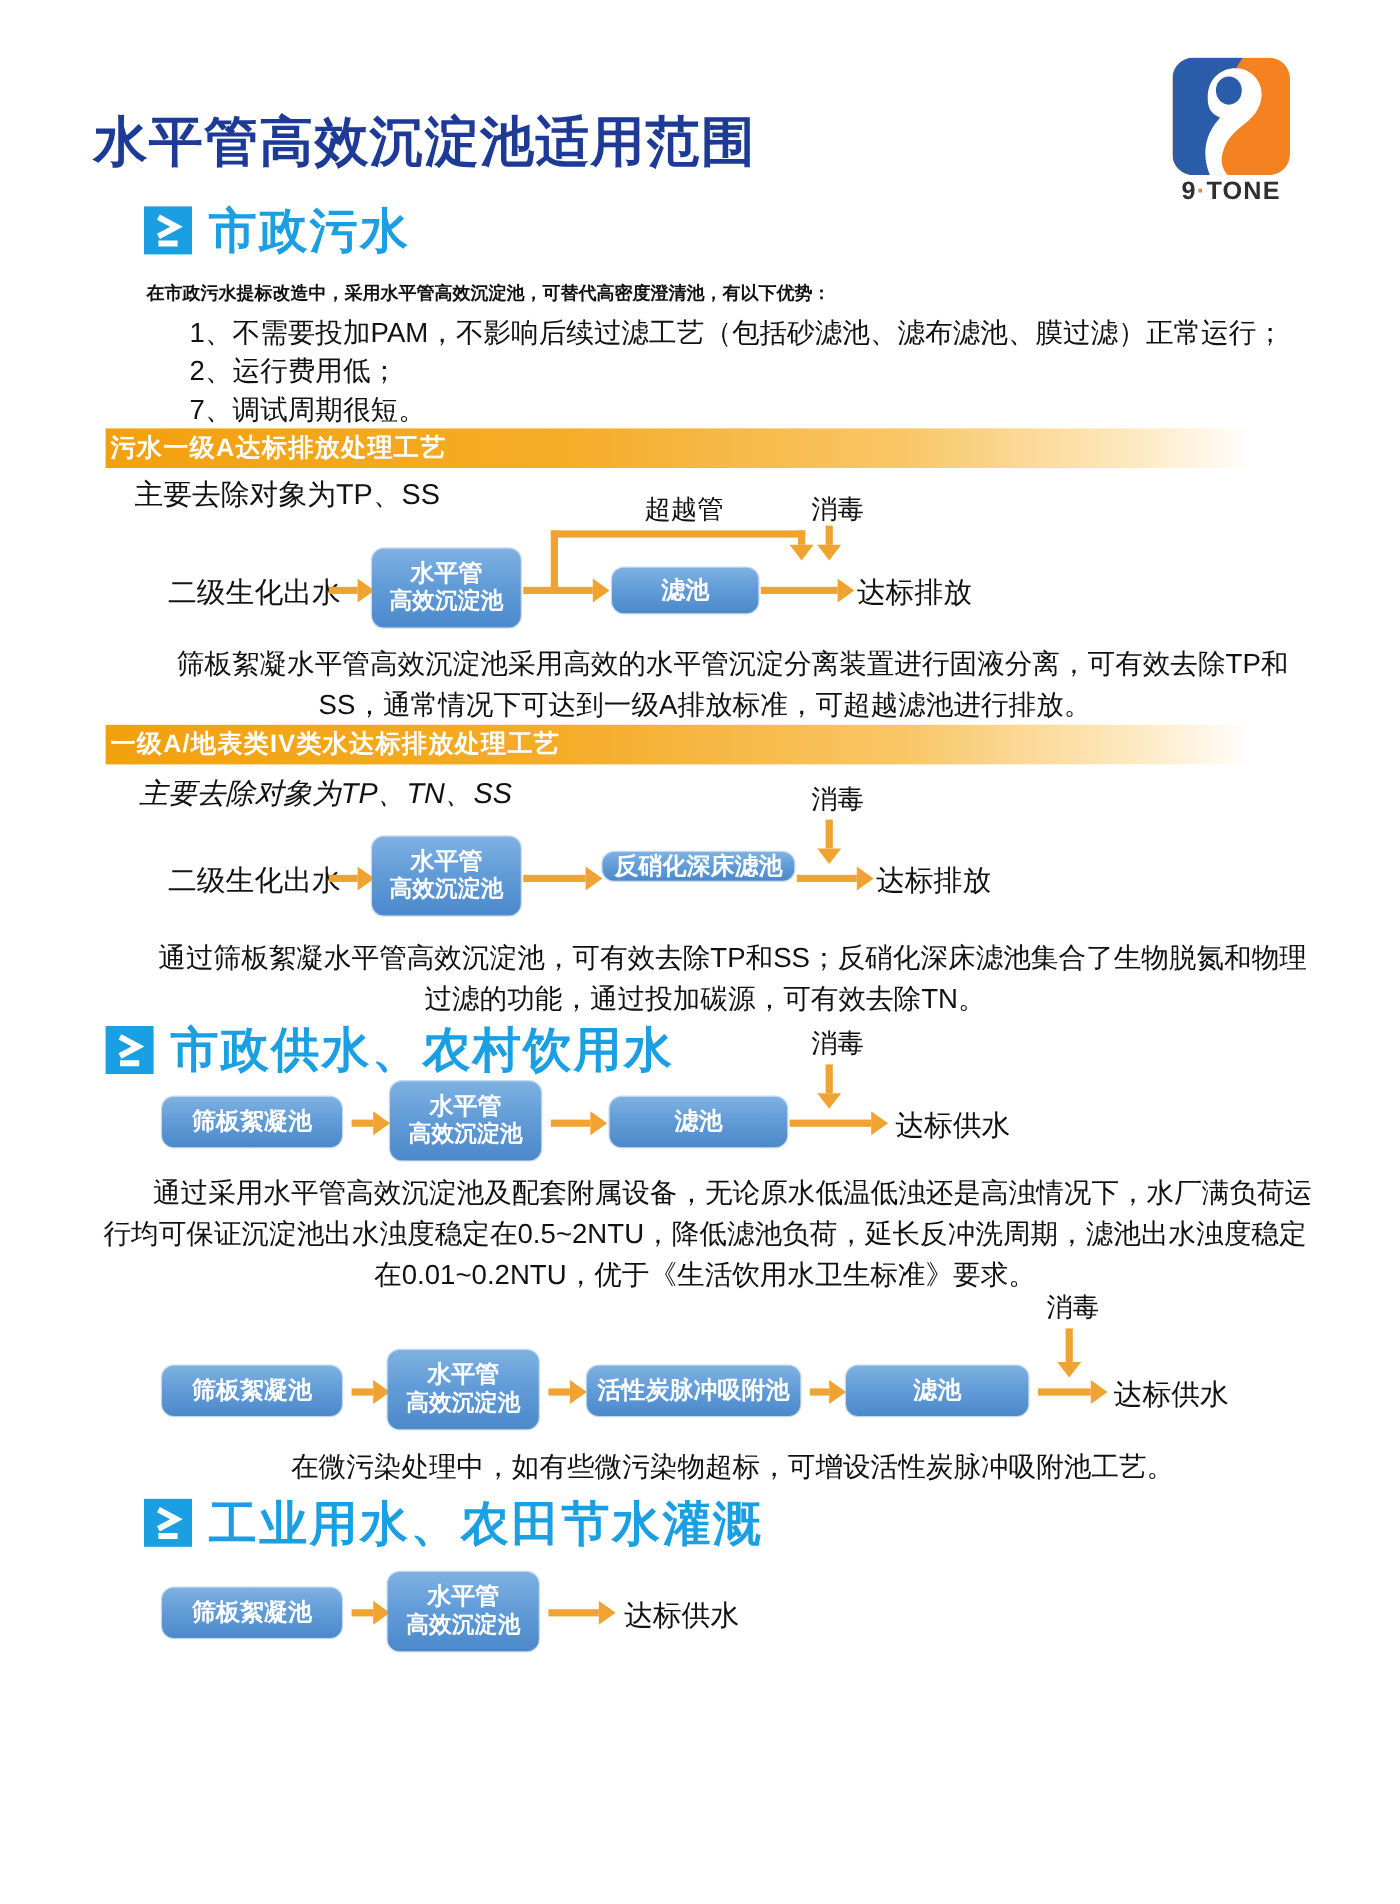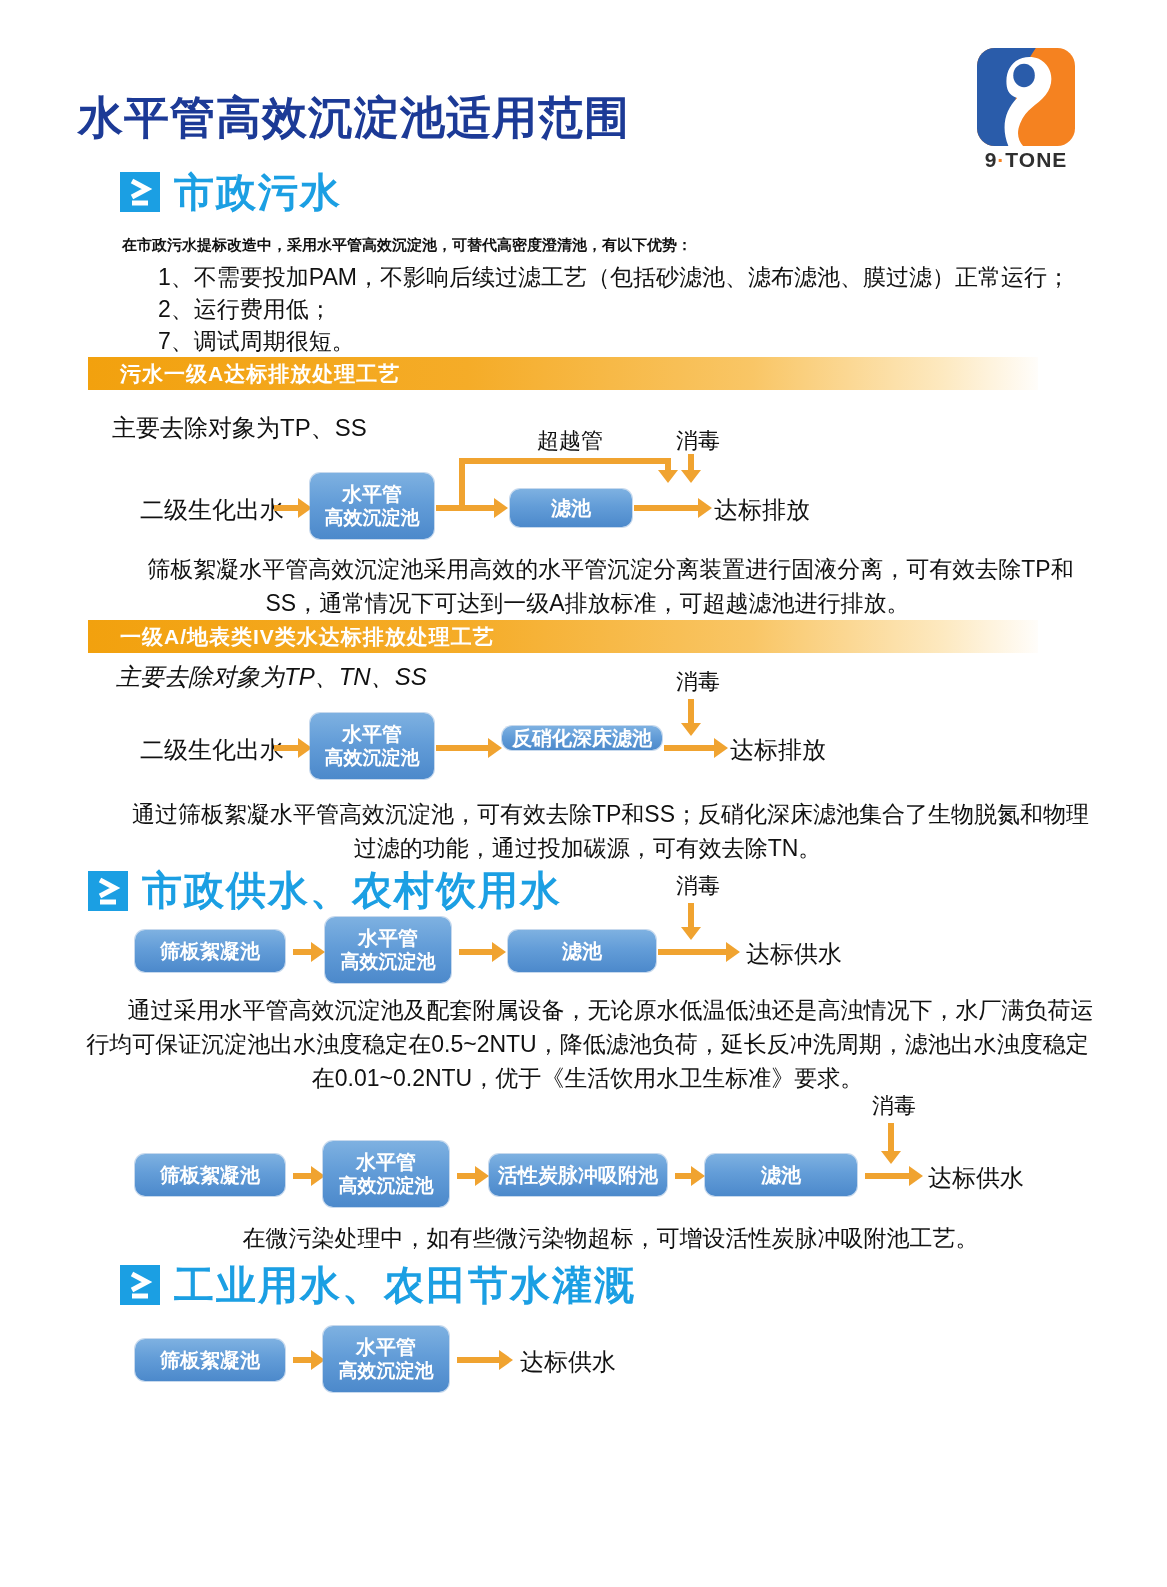--- a/index.html
+++ b/index.html
@@ -28,21 +28,21 @@
   .sec-title { font-size:40px; font-weight:bold; color:#1B9FE3; letter-spacing:2px; white-space:nowrap; }
 
   
   .intro { margin:12px 70px 0 122px; font-size:15px; font-weight:bold; line-height:33px; }
   .adv { margin-left:158px; font-size:23px; line-height:32px; }
   .para { margin:0 70px 0 78px; font-size:23px; line-height:34px; text-indent:2em;text-align:center; }
 
   
   .banner {
     margin-left:88px; width:950px; height:33px; line-height:33px;
-    box-sizing:border-box; padding-left:32px;
+    box-sizing:border-box; padding-left:4px;
     color:#ffffff; font-weight:bold; font-size:21px; letter-spacing:1px;
     background:linear-gradient(90deg,#F2A10E 0%,#F5AC28 40%,#F9C666 70%,#FDE9C0 90%,#FFFDFA 100%);
   }
 
   
   .diagram { position:relative; width:1167px; }
   .flabel { position:absolute; font-size:22px; color:#111; white-space:nowrap; }
   .flabel.big { font-size:24px; }
   .fbox {
     position:absolute; box-sizing:border-box;
@@ -61,21 +61,21 @@
   }
   .varrow { position:absolute; width:6px; background:#F0A330; }
   .varrow::after {
     content:""; position:absolute; bottom:-13px; left:-7px;
     border-left:10px solid transparent; border-right:10px solid transparent;
     border-top:13px solid #F0A330;
   }
   .hline { position:absolute; height:6px; background:#F0A330; }
   .vline { position:absolute; width:6px; background:#F0A330; }
 
-  .d1 { margin-top:20px; height:142px; }
+  .d1 { margin-top:4px; height:142px; }
   .d2 { height:144px; }
   .d3 { height:128px; }
   .d4 { margin-top:-6px; height:132px; }
   .d5 { margin-top:8px; height:100px; }
   .sec3-head { margin-top:6px; }
 </style>
 </head>
 <body>
 
 <div class="page">

